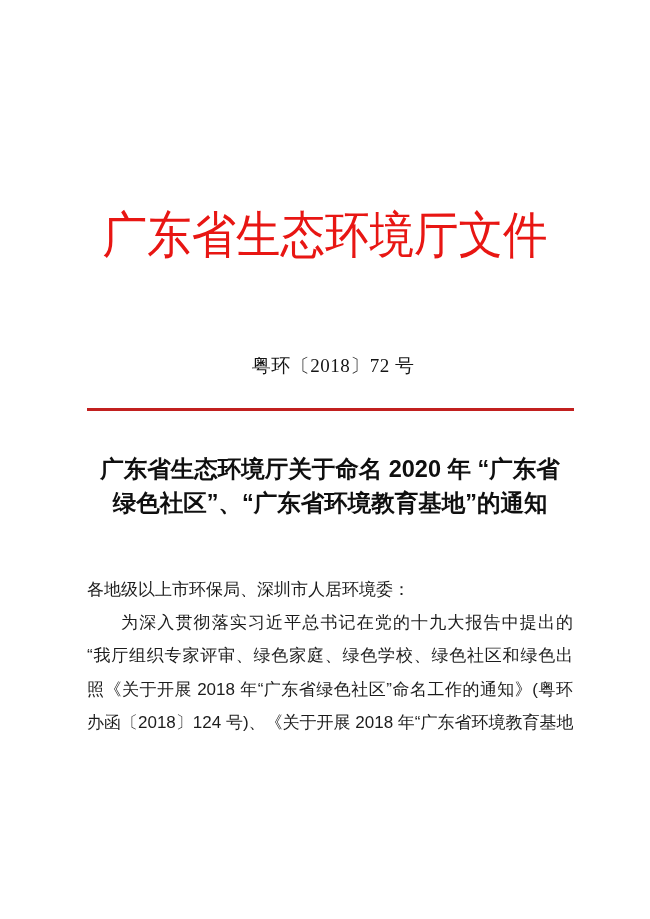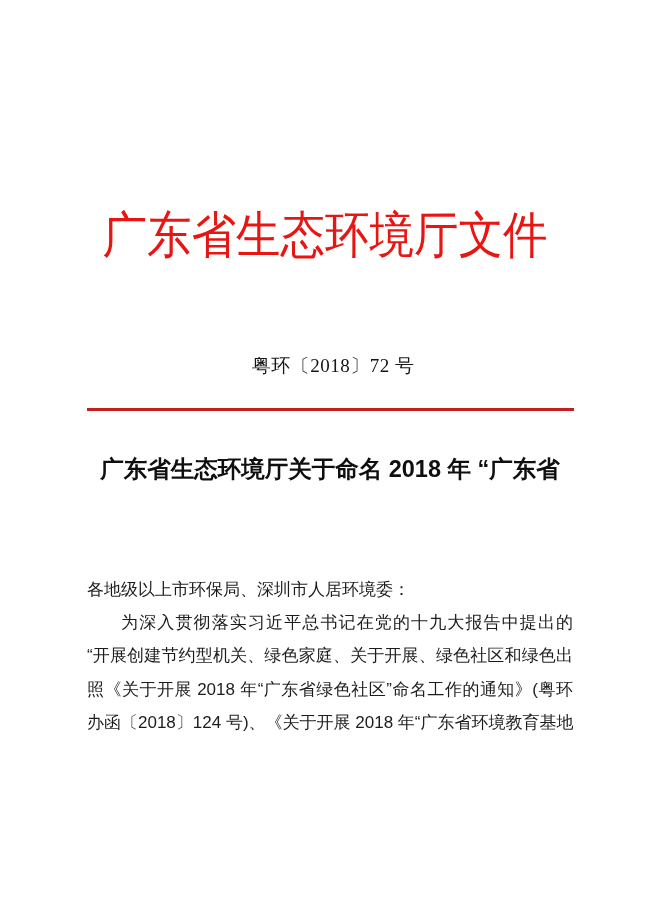--- a/index.html
+++ b/index.html
@@ -114,27 +114,28 @@
 
 <div class="page">
 
   <div class="red-header">广东省生态环境厅文件</div>
 
   <div class="doc-number">粤环〔2018〕72 号</div>
 
   <div class="red-rule"></div>
 
   <div class="doc-title">
-    <div>广东省生态环境厅关于命名 2018 年 “广东省</div>
+    <div>广东省生态环境厅关于命名 2020 年 “广东省</div>
+    <div>绿色社区”、“广东省环境教育基地”的通知</div>
   </div>
 
   <div class="body-text">
     <div class="body-line salutation">各地级以上市环保局、深圳市人居环境委：</div>
     <div class="body-line indent">为深入贯彻落实习近平总书记在党的十九大报告中提出的</div>
-    <div class="body-line">“开展创建节约型机关、绿色家庭、关于开展、绿色社区和绿色出</div>
+    <div class="body-line">“我厅组织专家评审、绿色家庭、绿色学校、绿色社区和绿色出</div>
     <div class="body-line">照《关于开展 2018 年“广东省绿色社区”命名工作的通知》(粤环</div>
     <div class="body-line">办函〔2018〕124 号)、《关于开展 2018 年“广东省环境教育基地”</div>
   </div>
 
   <div class="footer">
     <span class="dash">—</span><span class="num">1</span><span class="dash">—</span>
   </div>
 
 </div>
 

